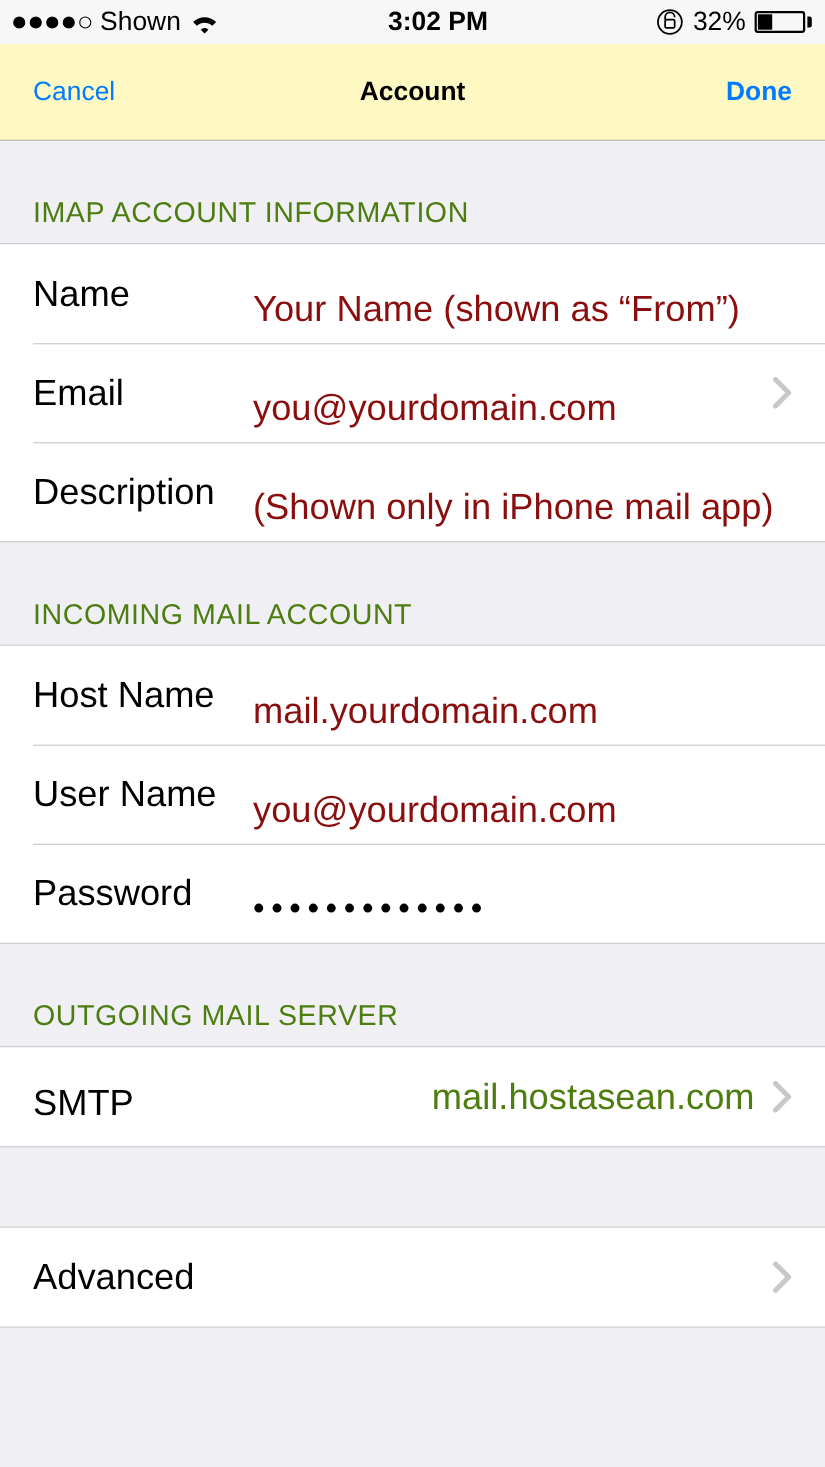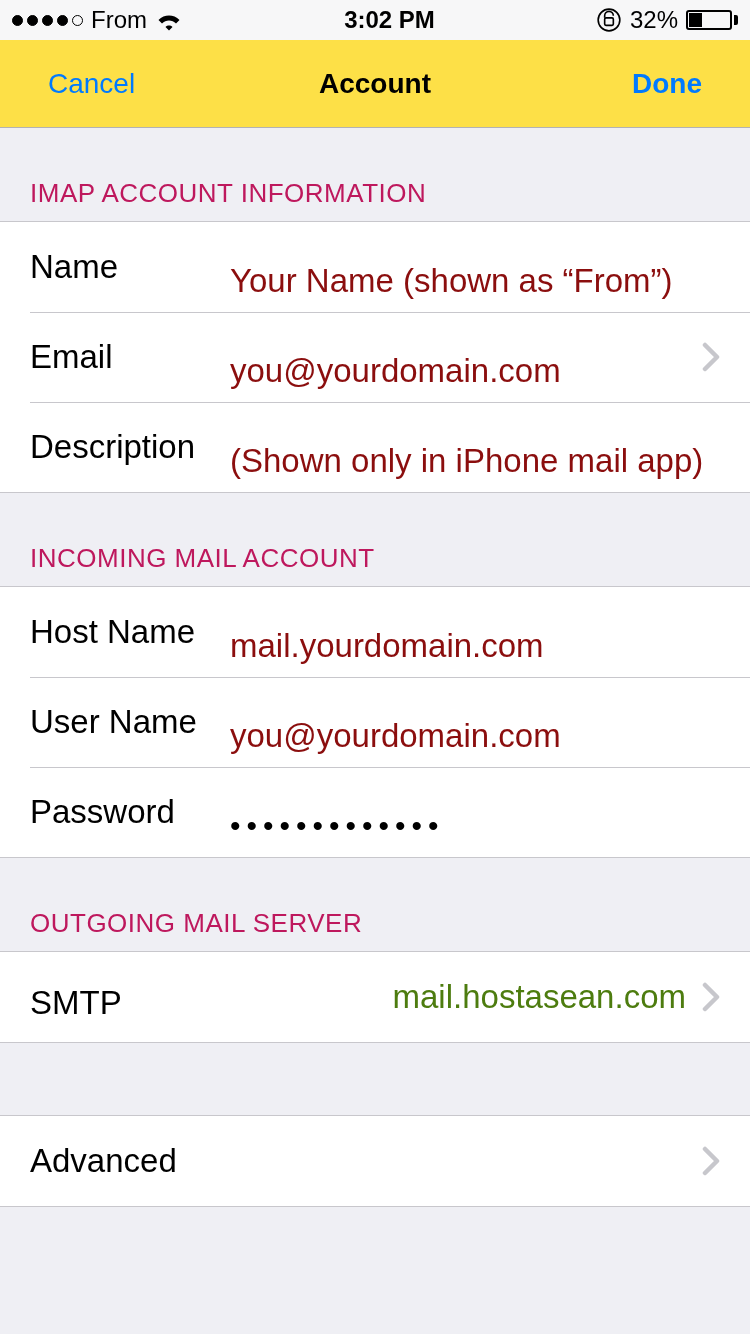--- a/index.html
+++ b/index.html
@@ -46,37 +46,37 @@
     background:#000;
   }
   .battery-cap {
     width:4px; height:10px; background:#000; border-radius:0 2px 2px 0;
   }
   .status-time { font-weight:600; }
 
   
   .nav-bar {
     height: 88px;
-    background: #fde047;
+    background: #fef9c3;
     border-bottom: 1px solid #b2b2b4;
     display:flex;
     align-items:center;
     justify-content:space-between;
-    padding: 0 48px;
-    font-size: 28px;
+    padding: 0 30px;
+    font-size: 24px;
   }
   .nav-left, .nav-right { color:#007aff; min-width:150px; }
   .nav-right { text-align:right; font-weight:600; }
   .nav-title { font-weight:600; flex:1; text-align:center; }
 
   
   .section-header {
     padding: 50px 30px 12px 30px;
     font-size: 26px;
-    color:#be185d;
+    color:#4d7c0f;
     letter-spacing: 0.5px;
   }
   .group {
     background:#fff;
     border-top:1px solid #c8c7cc;
     border-bottom:1px solid #c8c7cc;
   }
   .row {
     display:flex;
     align-items:center;
@@ -130,21 +130,21 @@
 
 <div class="status-bar">
   <div class="status-left">
     <span class="signal-dots">
       <span class="signal-dot filled"></span>
       <span class="signal-dot filled"></span>
       <span class="signal-dot filled"></span>
       <span class="signal-dot filled"></span>
       <span class="signal-dot"></span>
     </span>
-    <span>From</span>
+    <span>Shown</span>
     <span class="wifi-icon">
       <svg viewBox="0 0 24 18">
           <path d="M12 18l-3-3c1.7-1.7 4.3-1.7 6 0l-3 3zm-6-6l-3-3c5-5 13-5 18 0l-3 3c-3.3-3.3-8.7-3.3-12 0z" fill="#000"></path>
         </svg>
     </span>
   </div>
   <div class="status-time">3:02 PM</div>
   <div class="status-right">
     <span class="lock-icon">
       <svg viewBox="0 0 24 24">

